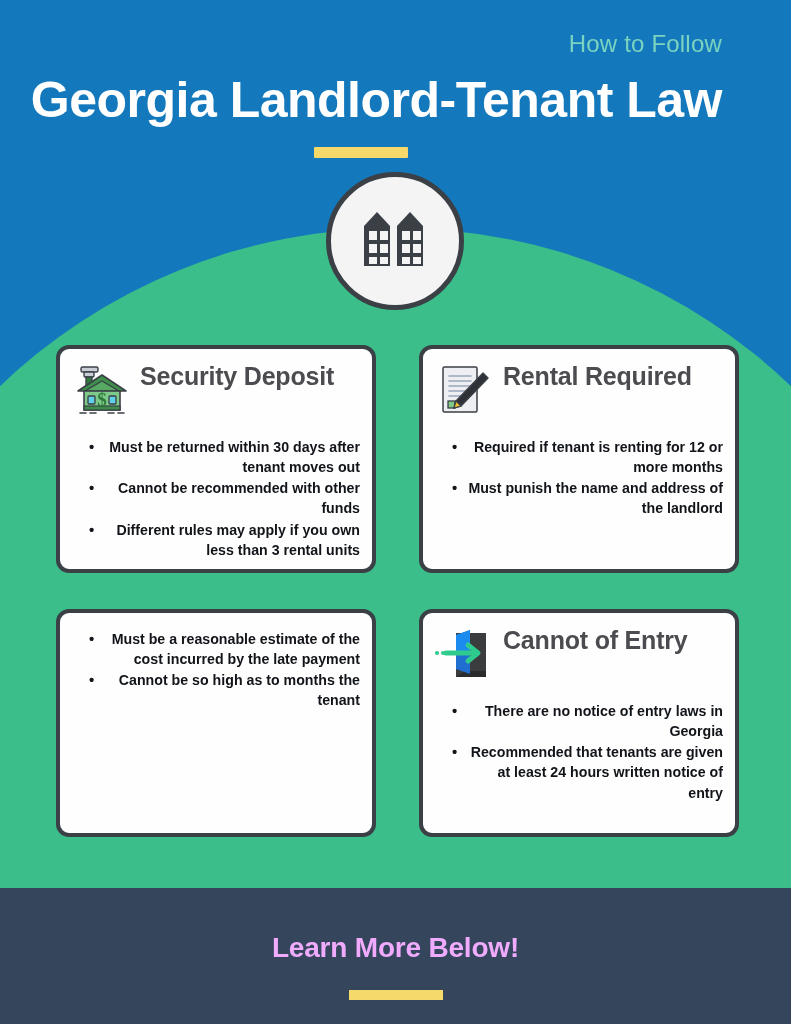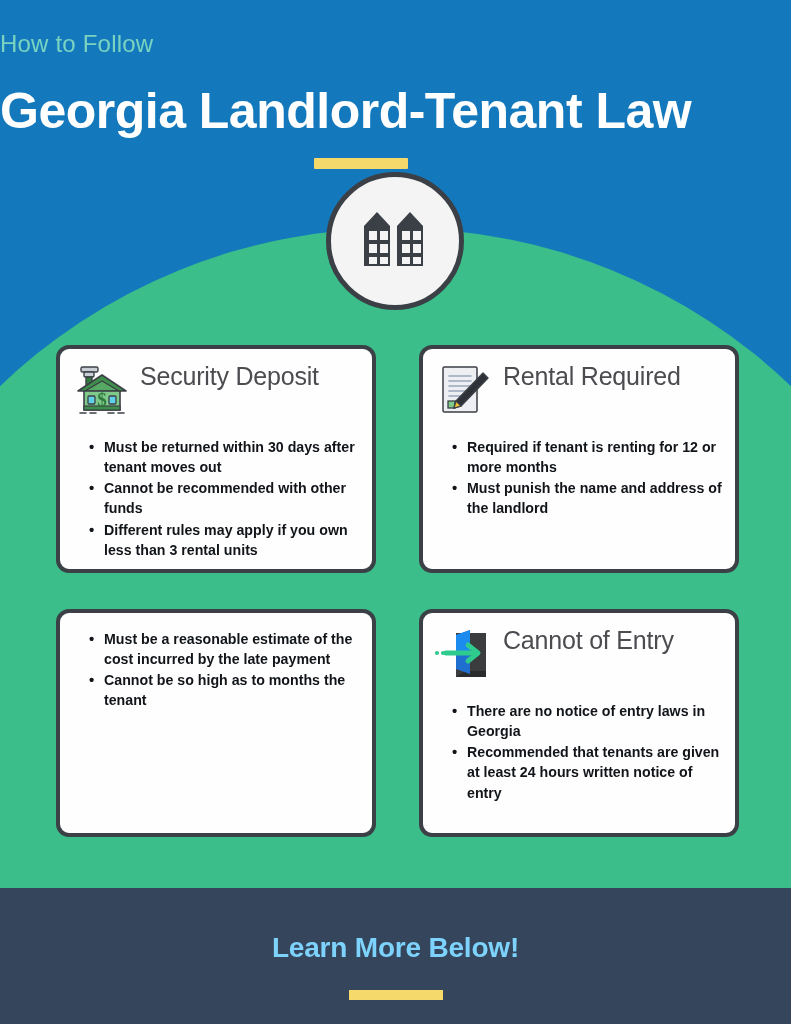--- a/index.html
+++ b/index.html
@@ -27,32 +27,32 @@
   .green-band {
     position: absolute;
     left: 0; top: 560px;
     width: 791px; height: 330px;
     background: #3BBE8A;
   }
   
   .header {
     position: absolute;
     left: 0; top: 0; width: 722px;
-    text-align: left;
+    text-align: right;
     z-index: 5;
   }
   .kicker {
     margin-top: 30px;
     font-size: 24px;
     font-weight: 400;
     color: #79D3C0;
     letter-spacing: .2px;
   }
   .main-title {
-    margin-top: 25px;
+    margin-top: 14px;
     font-size: 50px;
     font-weight: 700;
     color: #FFFFFF;
     letter-spacing: -0.5px;
     line-height: 1.12;
   }
   .rule {
     width: 94px; height: 11px;
     background: #F5D96B;
     margin: 19px auto 0;
@@ -95,30 +95,31 @@
     gap: 6px;
     min-height: 72px;
   }
   .card-icon {
     flex: 0 0 auto;
     width: 64px; height: 64px;
     display: flex; align-items: center; justify-content: center;
   }
   .card-title {
     font-size: 25px;
-    font-weight: 400;
+    font-weight: 700;
     color: #4B4B50;
     line-height: 1.05;
     padding-top: 4px;
     letter-spacing: -0.2px;
   }
   .card-list {
     margin-top: 6px;
     padding-left: 23px;
     list-style: none;
+    text-align: right;
   }
   .card-list li {
     position: relative;
     font-size: 14.2px;
     font-weight: 600;
     color: #111418;
     line-height: 1.42;
     margin-bottom: 1px;
     padding-left: 11px;
   }
@@ -135,21 +136,21 @@
     left: 0; top: 888px;
     width: 791px; height: 136px;
     background: #34455C;
     z-index: 8;
     text-align: center;
   }
   .footer-title {
     padding-top: 44px;
     font-size: 28px;
     font-weight: 700;
-    color: #7dd3fc;
+    color: #f0abfc;
     letter-spacing: -0.2px;
   }
   .footer-rule {
     width: 94px; height: 10px;
     background: #F5D96B;
     margin: 26px auto 0;
   }
 </style>
 </head>
 <body>

